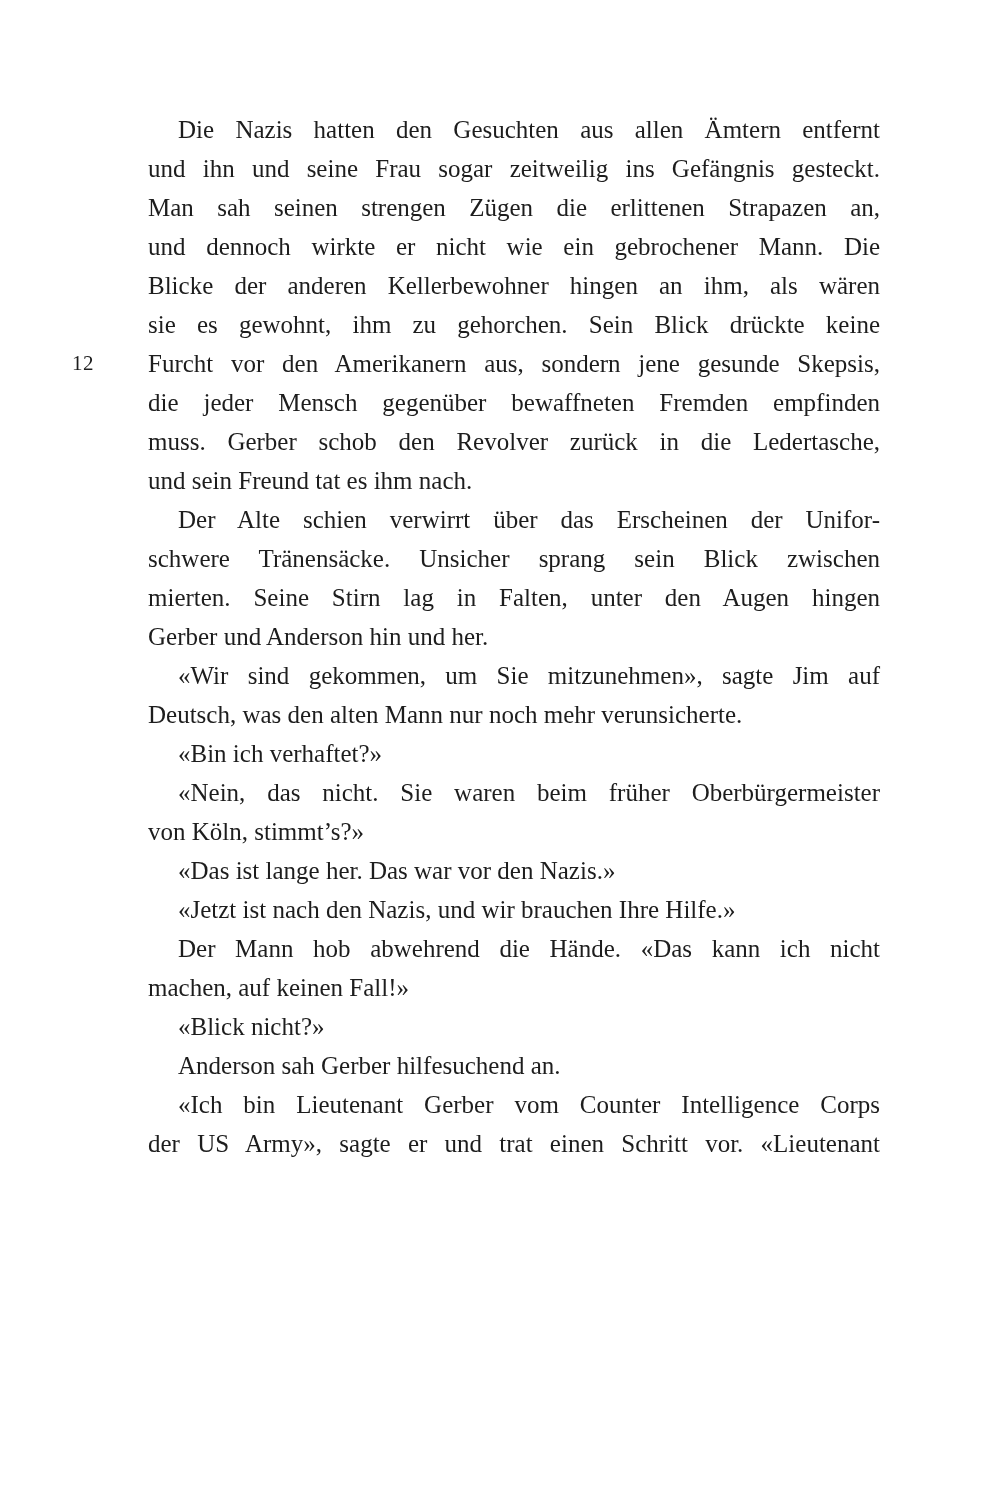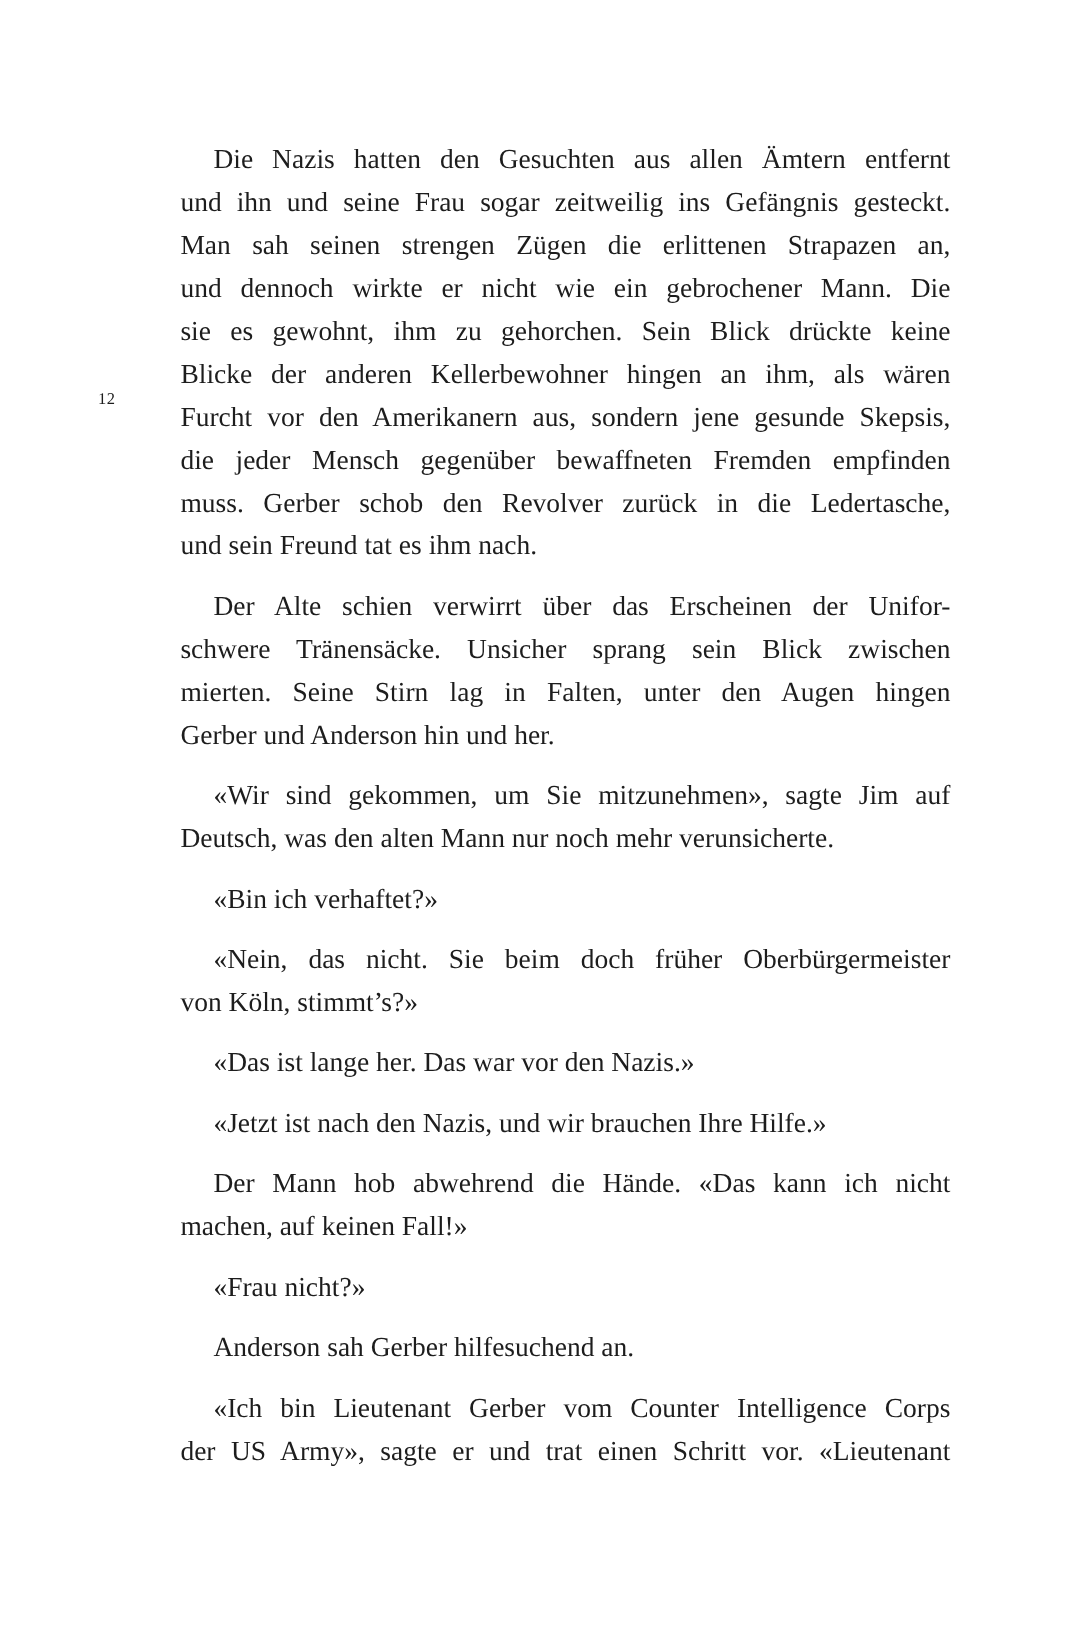--- a/index.html
+++ b/index.html
@@ -14,33 +14,33 @@
     background: #ffffff;
     color: #1d1d1d;
     font-family: "Liberation Serif", "DejaVu Serif", serif;
     overflow: hidden;
   }
   .folio {
     position: absolute;
     left: 61px;
     top: 344px;
     width: 44px;
-    font-size: 15px;
+    font-size: 21px;
     line-height: 39px;
     letter-spacing: 0.5px;
-    text-align: right;
+    text-align: center;
   }
   .text-block {
     position: absolute;
     left: 148px;
     top: 110px;
     width: 732px;
     font-size: 25px;
   }
-  .para { margin: 16px; padding: 0; }
+  .para { margin: 0; padding: 0; }
   .line {
     height: 39px;
     line-height: 39px;
     white-space: nowrap;
     overflow: visible;
   }
   .j {
     white-space: normal;
     text-align: justify;
     text-align-last: justify;
@@ -55,22 +55,22 @@
 
   <div class="folio">12</div>
 
   <div class="text-block">
 
     <div class="para">
       <div class="line j indent">Die Nazis hatten den Gesuchten aus allen Ämtern entfernt</div>
       <div class="line j">und ihn und seine Frau sogar zeitweilig ins Gefängnis gesteckt.</div>
       <div class="line j">Man sah seinen strengen Zügen die erlittenen Strapazen an,</div>
       <div class="line j">und dennoch wirkte er nicht wie ein gebrochener Mann. Die</div>
+      <div class="line j">Blicke der anderen Kellerbewohner hingen an ihm, als wären</div>
       <div class="line j">sie es gewohnt, ihm zu gehorchen. Sein Blick drückte keine</div>
-      <div class="line j">Blicke der anderen Kellerbewohner hingen an ihm, als wären</div>
       <div class="line j">Furcht vor den Amerikanern aus, sondern jene gesunde Skepsis,</div>
       <div class="line j">die jeder Mensch gegenüber bewaffneten Fremden empfinden</div>
       <div class="line j">muss. Gerber schob den Revolver zurück in die Ledertasche,</div>
       <div class="line last">und sein Freund tat es ihm nach.</div>
     </div>
 
     <div class="para">
       <div class="line j indent">Der Alte schien verwirrt über das Erscheinen der Unifor-</div>
       <div class="line j">schwere Tränensäcke. Unsicher sprang sein Blick zwischen</div>
       <div class="line j">mierten. Seine Stirn lag in Falten, unter den Augen hingen</div>
@@ -80,39 +80,39 @@
     <div class="para">
       <div class="line j indent">«Wir sind gekommen, um Sie mitzunehmen», sagte Jim auf</div>
       <div class="line last">Deutsch, was den alten Mann nur noch mehr verunsicherte.</div>
     </div>
 
     <div class="para">
       <div class="line last indent">«Bin ich verhaftet?»</div>
     </div>
 
     <div class="para">
-      <div class="line j indent">«Nein, das nicht. Sie beim doch früher Oberbürgermeister</div>
+      <div class="line j indent">«Nein, das nicht. Sie waren beim früher Oberbürgermeister</div>
       <div class="line last">von Köln, stimmt’s?»</div>
     </div>
 
     <div class="para">
       <div class="line last indent">«Das ist lange her. Das war vor den Nazis.»</div>
     </div>
 
     <div class="para">
       <div class="line last indent">«Jetzt ist nach den Nazis, und wir brauchen Ihre Hilfe.»</div>
     </div>
 
     <div class="para">
       <div class="line j indent">Der Mann hob abwehrend die Hände. «Das kann ich nicht</div>
       <div class="line last">machen, auf keinen Fall!»</div>
     </div>
 
     <div class="para">
-      <div class="line last indent">«Frau nicht?»</div>
+      <div class="line last indent">«Blick nicht?»</div>
     </div>
 
 
     <div class="para">
       <div class="line last indent">Anderson sah Gerber hilfesuchend an.</div>
     </div>
 
     <div class="para">
       <div class="line j indent">«Ich bin Lieutenant Gerber vom Counter Intelligence Corps</div>
       <div class="line j">der US Army», sagte er und trat einen Schritt vor. «Lieutenant</div>

